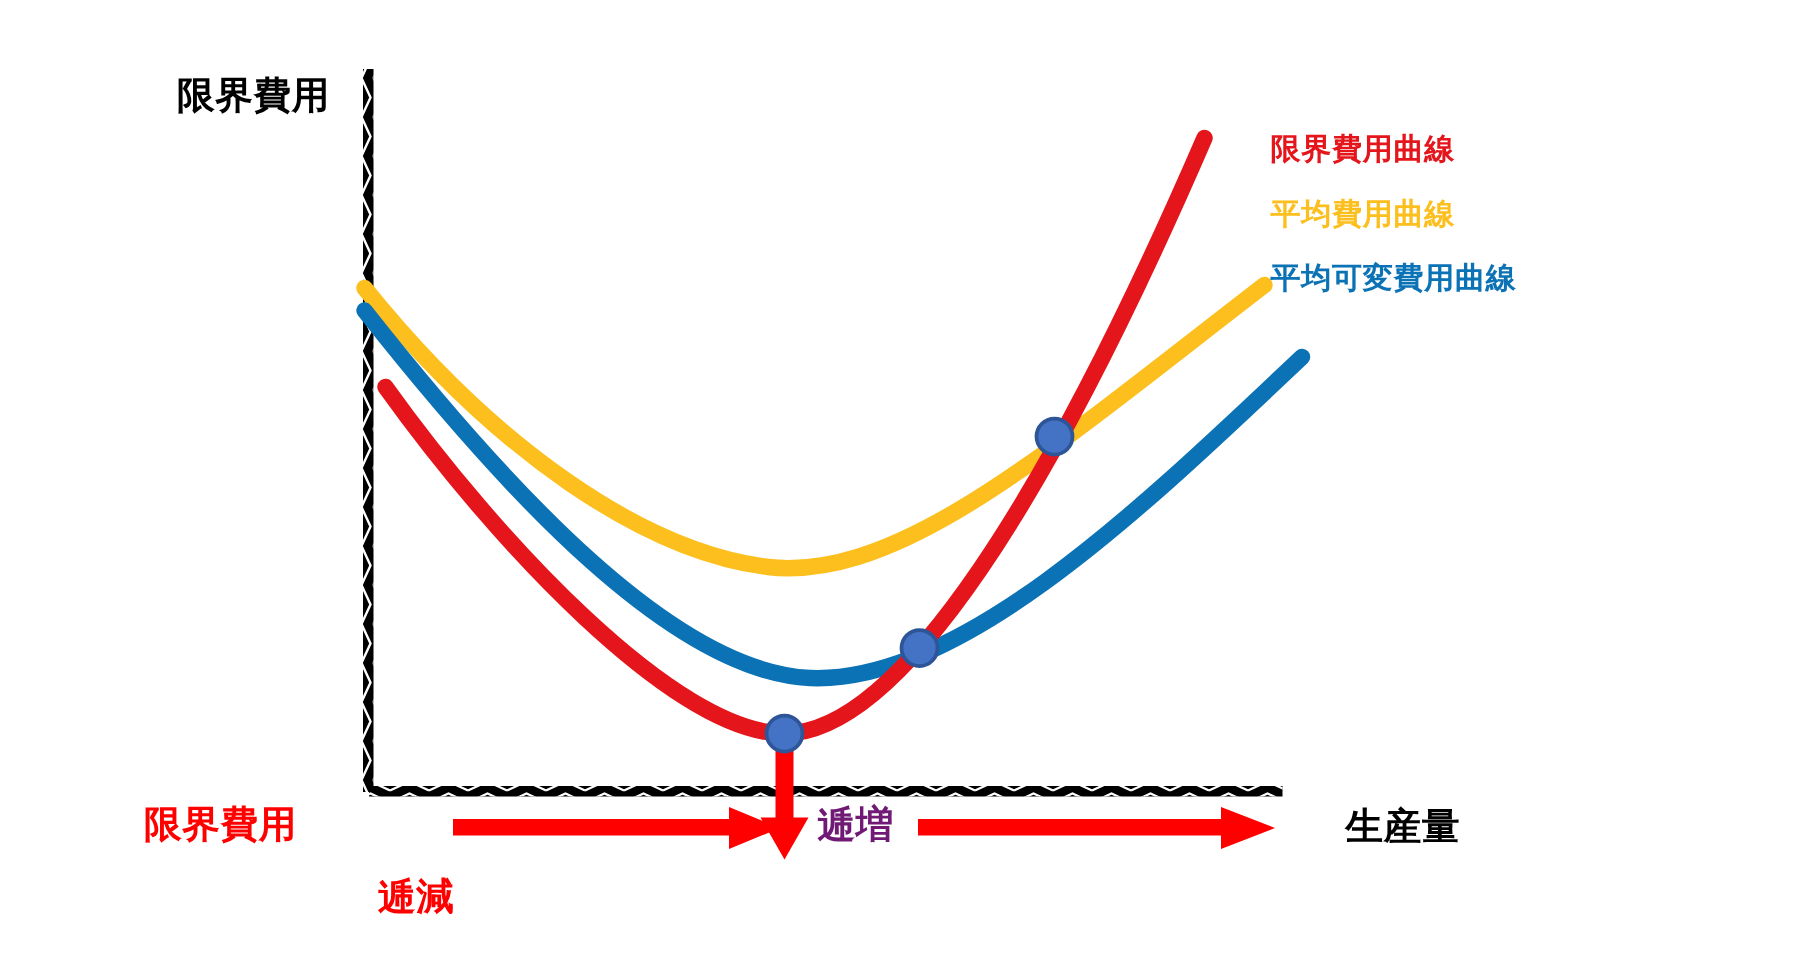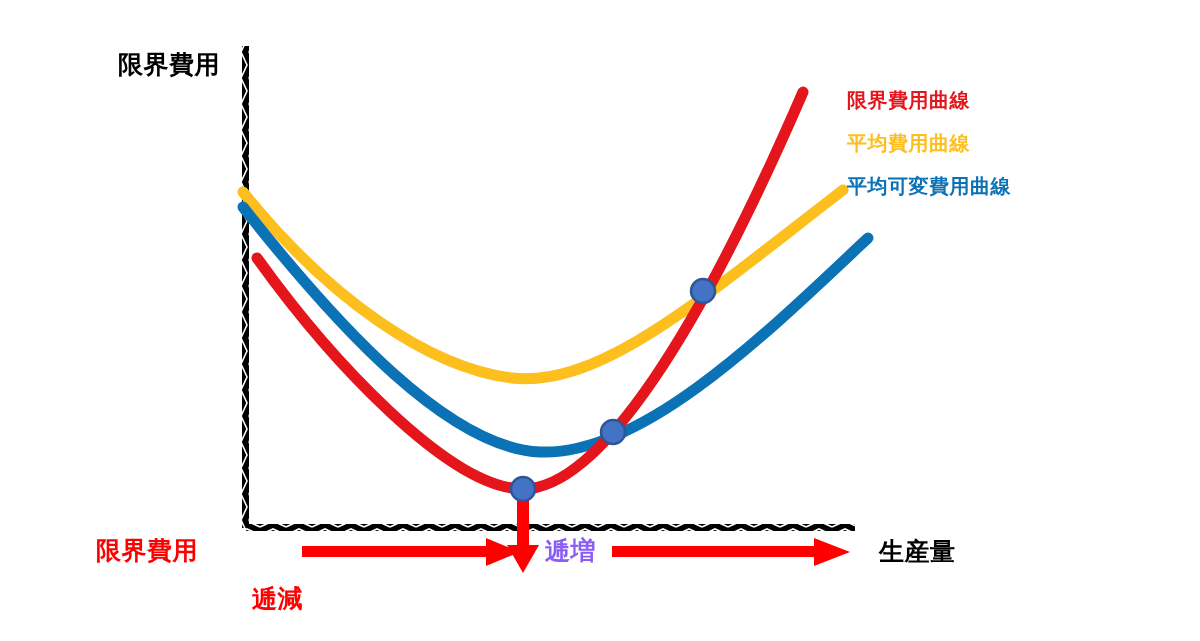--- a/index.html
+++ b/index.html
@@ -37,21 +37,21 @@
   }
   .legend-item {
     font-size: 20px;
     letter-spacing: 0.5px;
   }
   .phase-label {
     font-size: 25px;
     letter-spacing: 0.5px;
   }
   #lbl-y   { left: 118px;  top: 52px; }
-  #lbl-x   { left: 879px;  top: 539px; }
+  #lbl-x   { left: 897px;  top: 539px; }
   #leg-0   { left: 847px;  top: 90px; }
   #leg-1   { left: 847px;  top: 133px; }
   #leg-2   { left: 847px;  top: 176px; }
   #ph-head { left: 96px;   top: 538px; }
   #ph-0    { left: 252px;  top: 538px; }
   #ph-1    { left: 545px;  top: 538px; }
 </style>
 </head>
 <body>
 
@@ -111,15 +111,15 @@
   <div class="lbl axis-label" id="lbl-y">限界費用</div>
 
   <div class="lbl axis-label" id="lbl-x">生産量</div>
 
   <div class="lbl legend-item" id="leg-0" style="color:#e4151b;">限界費用曲線</div>
   <div class="lbl legend-item" id="leg-1" style="color:#fcbf1e;">平均費用曲線</div>
   <div class="lbl legend-item" id="leg-2" style="color:#0b72b5;">平均可変費用曲線</div>
 
   <div class="lbl phase-label" id="ph-head" style="color:#ff0000;">限界費用</div>
   <div class="lbl phase-label" id="ph-0" style="color:#ff0000;margin-top:48px;">逓減</div>
-  <div class="lbl phase-label" id="ph-1" style="color:#8b5cf6;">逓増</div>
+  <div class="lbl phase-label" id="ph-1" style="color:#701a75;">逓増</div>
 
 </div>
 
 </body></html>

